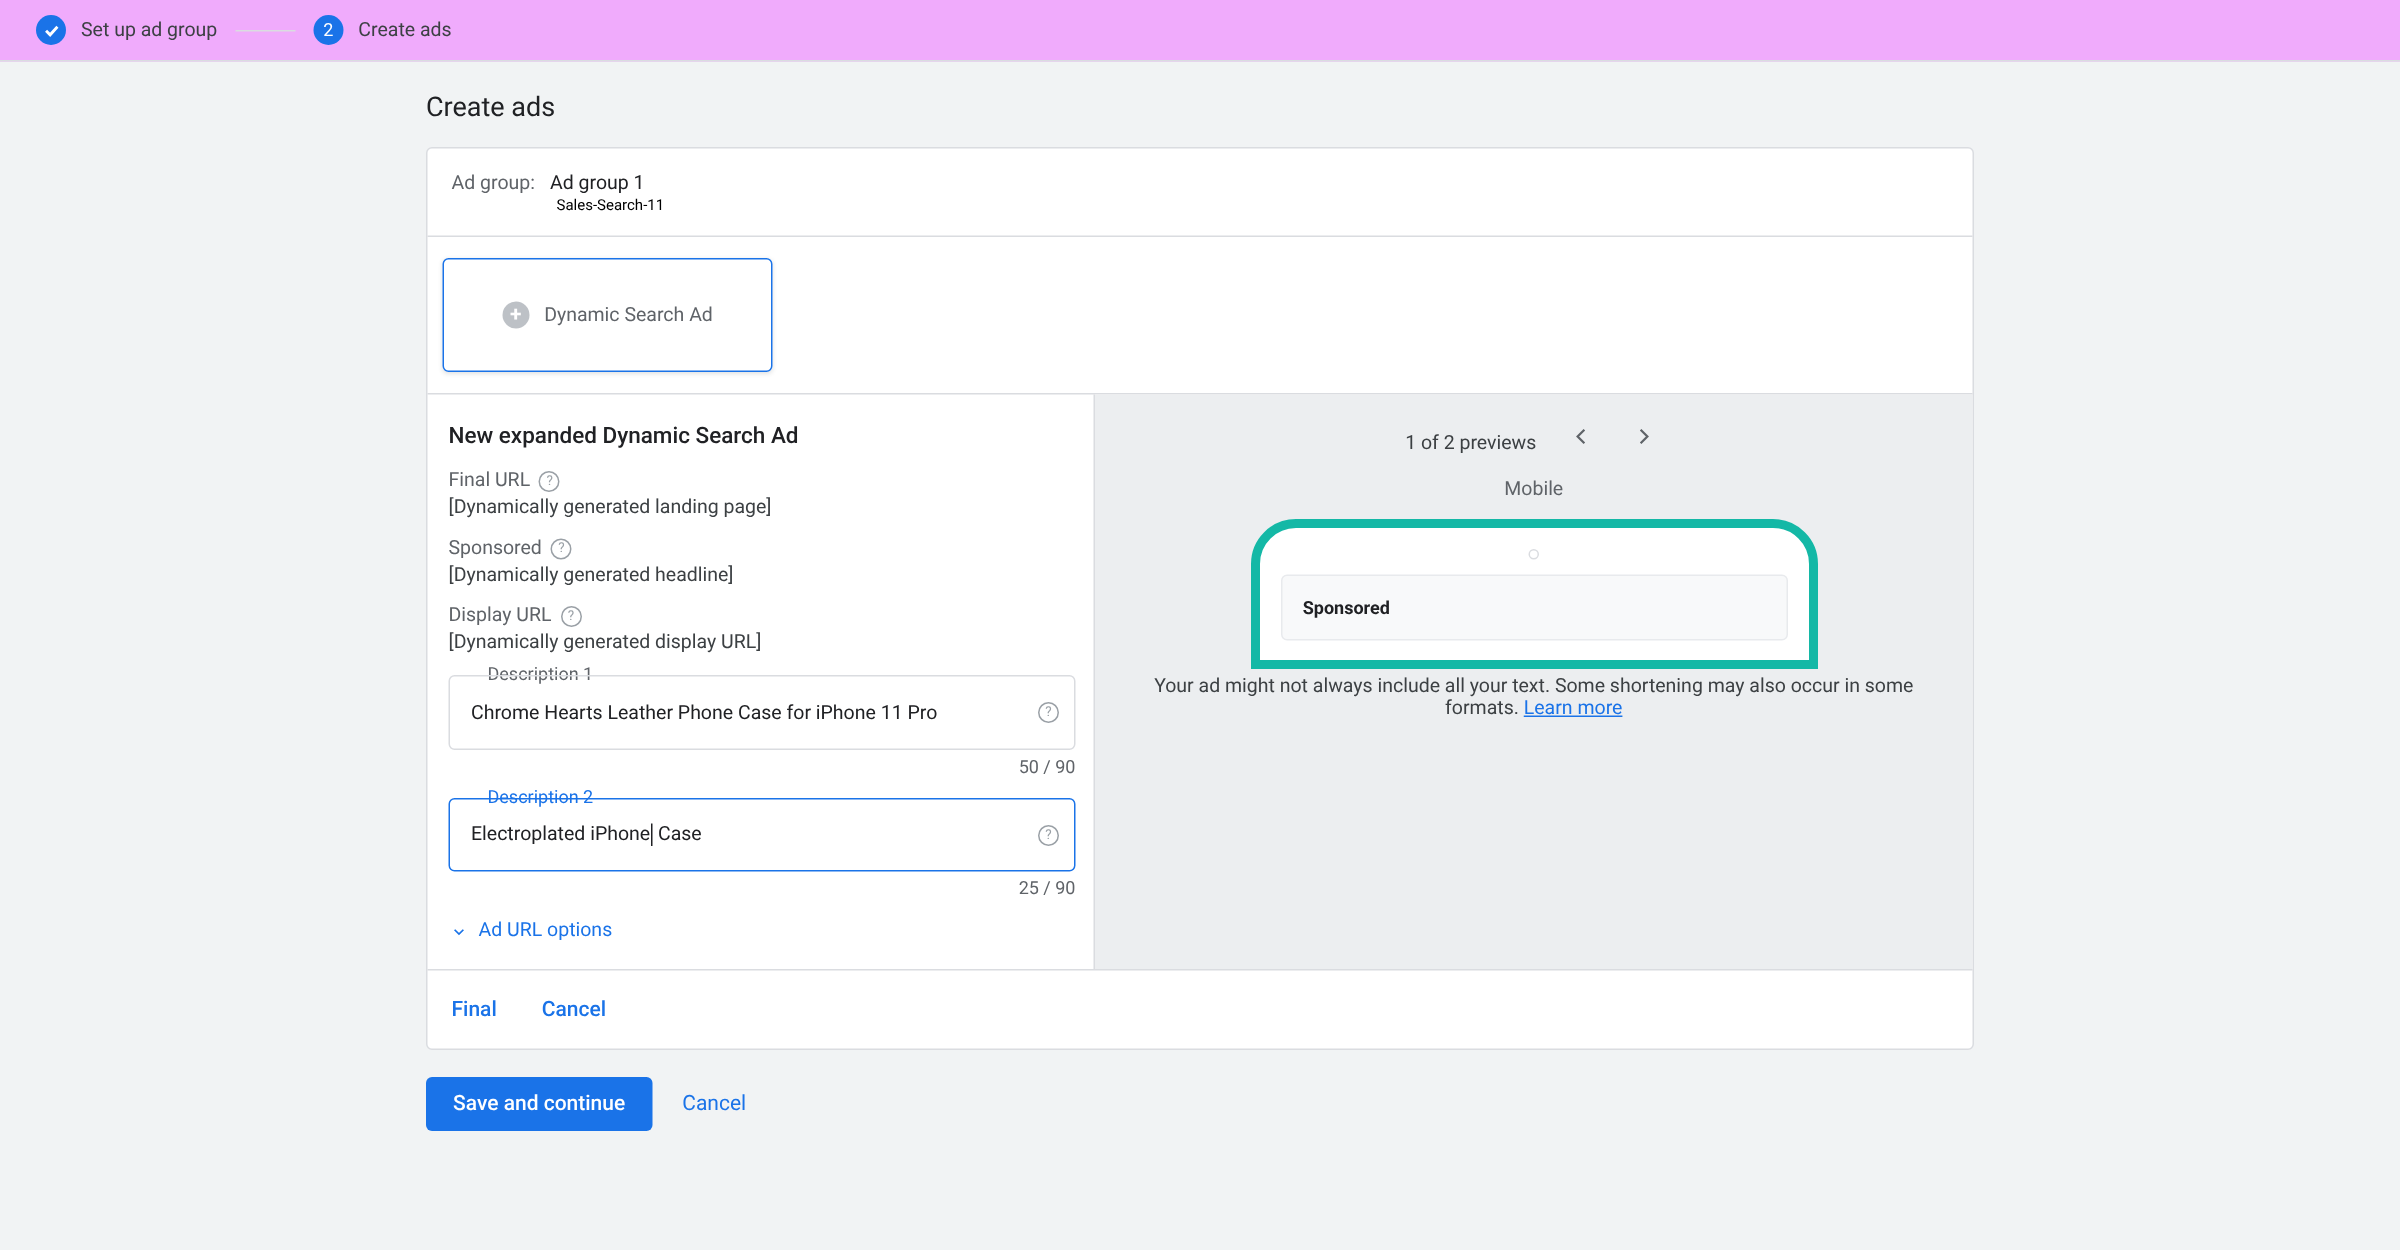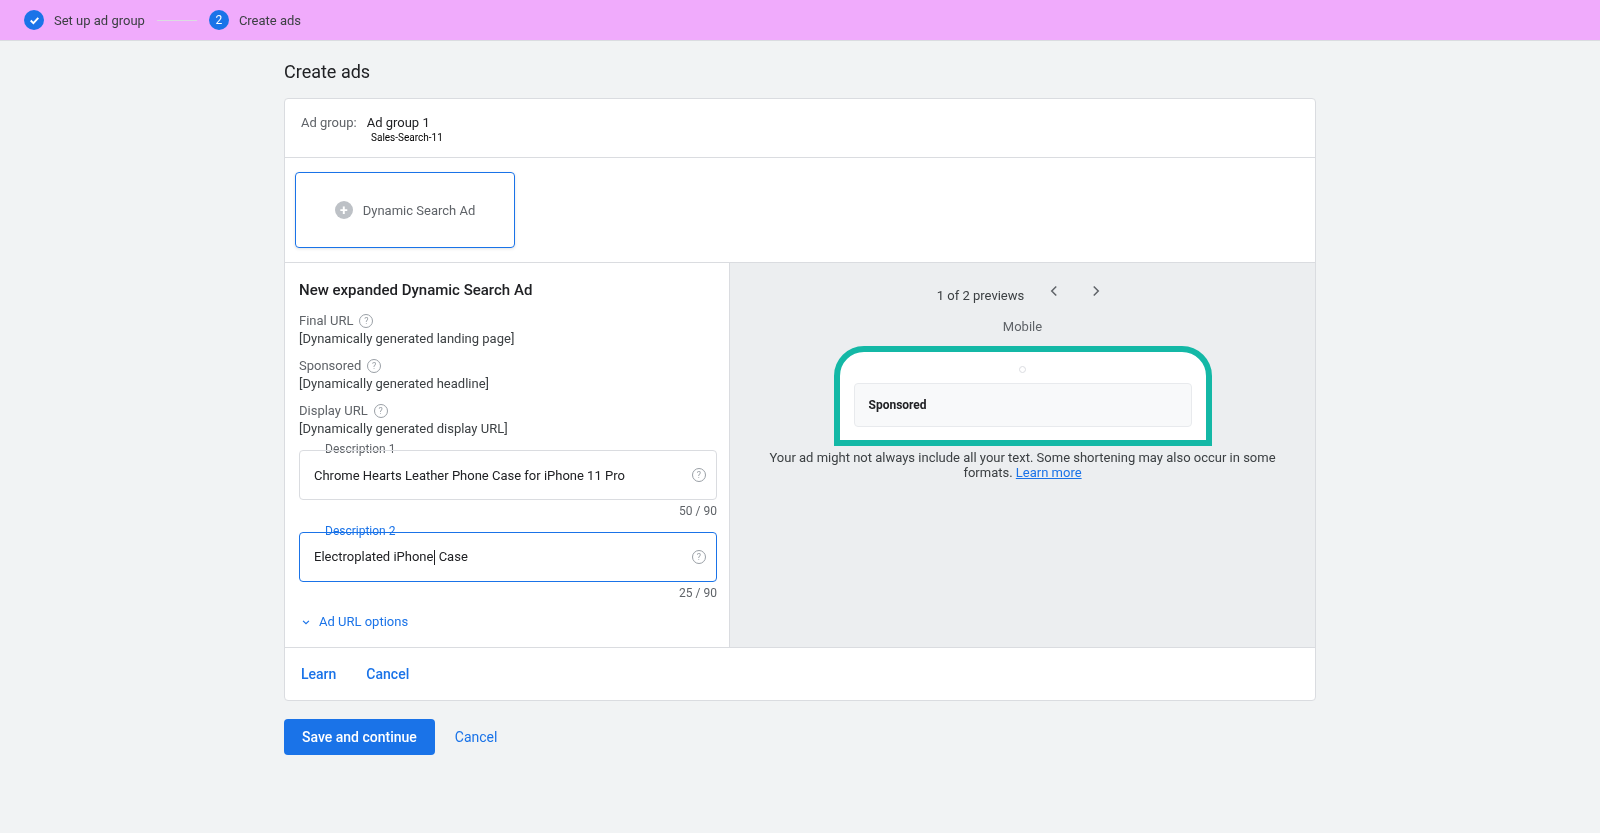--- a/index.html
+++ b/index.html
@@ -447,21 +447,21 @@
             </div>
           </div>
         </div>
         <div class="preview-note">
           <span>Your ad might not always include all your text. Some shortening may also occur in some formats. </span><a href="#">Learn more</a>
         </div>
       </div>
     </div>
 
     <div class="bottom-actions">
-      <span class="text-btn">Learn</span>
+      <span class="text-btn">Final</span>
       <span class="text-btn">Cancel</span>
     </div>
   </div>
 
   <div class="page-actions">
     <button class="primary-btn">Save and continue</button>
     <span class="cancel-link">Cancel</span>
   </div>
 </div>
 

